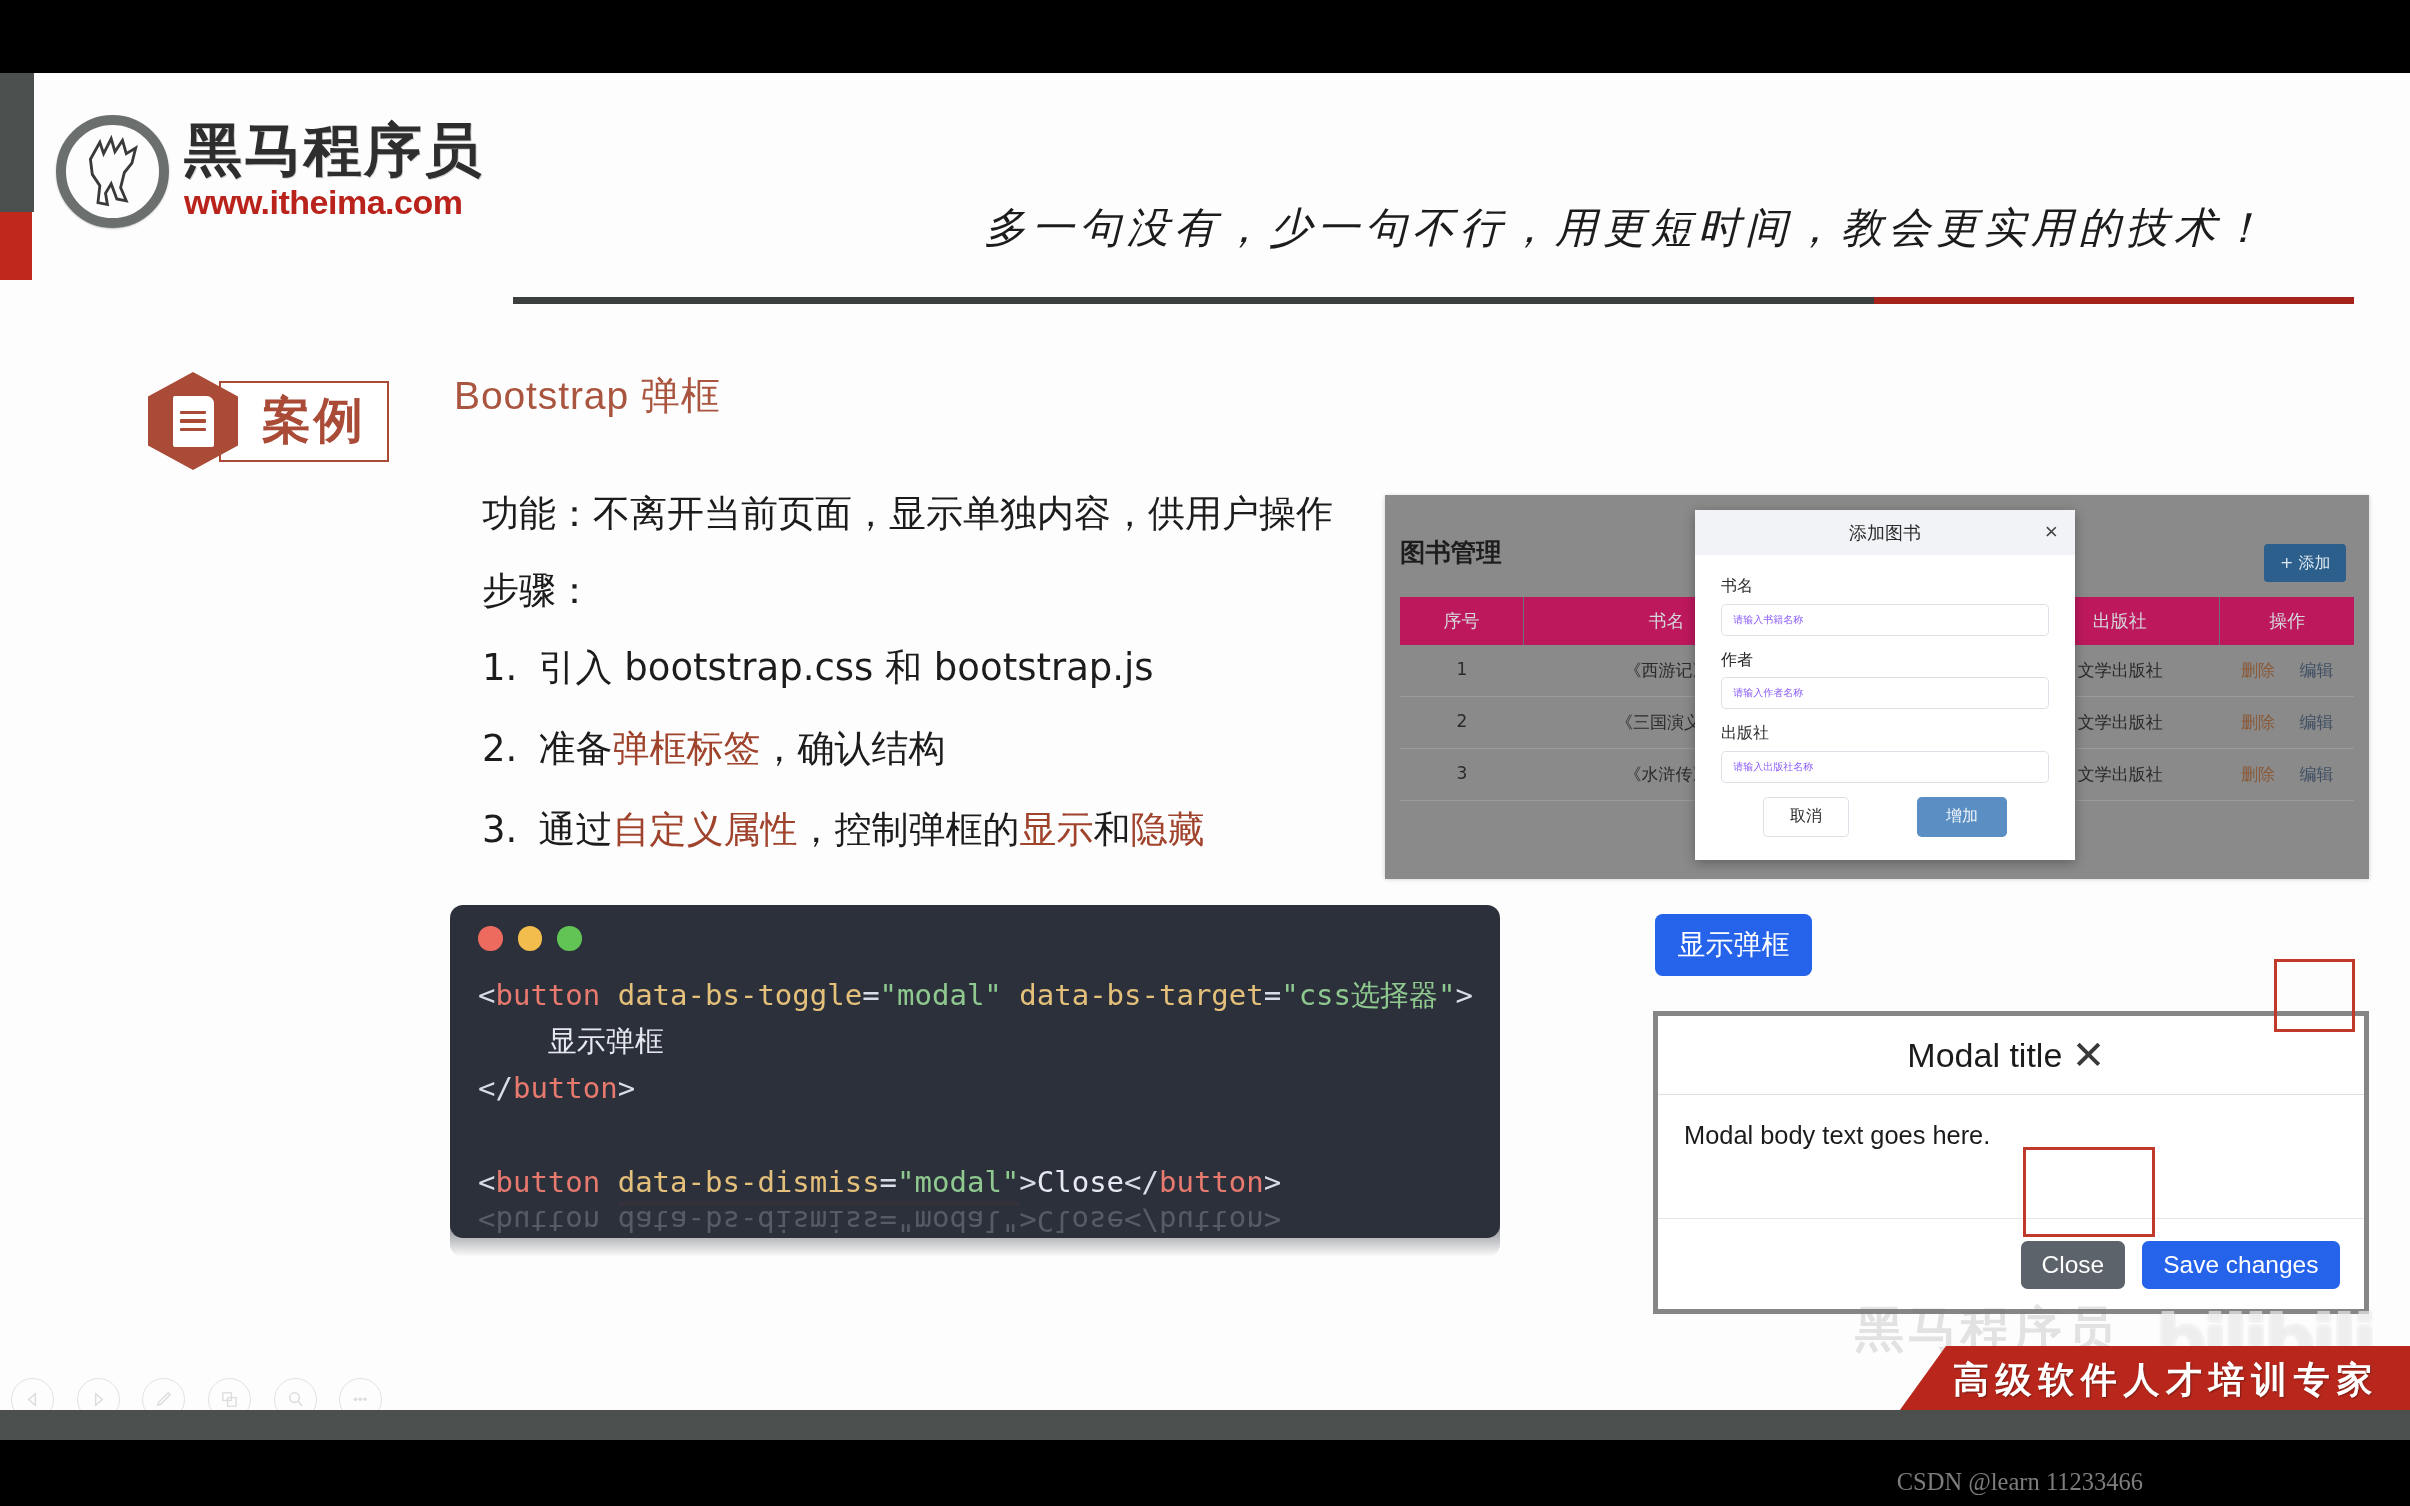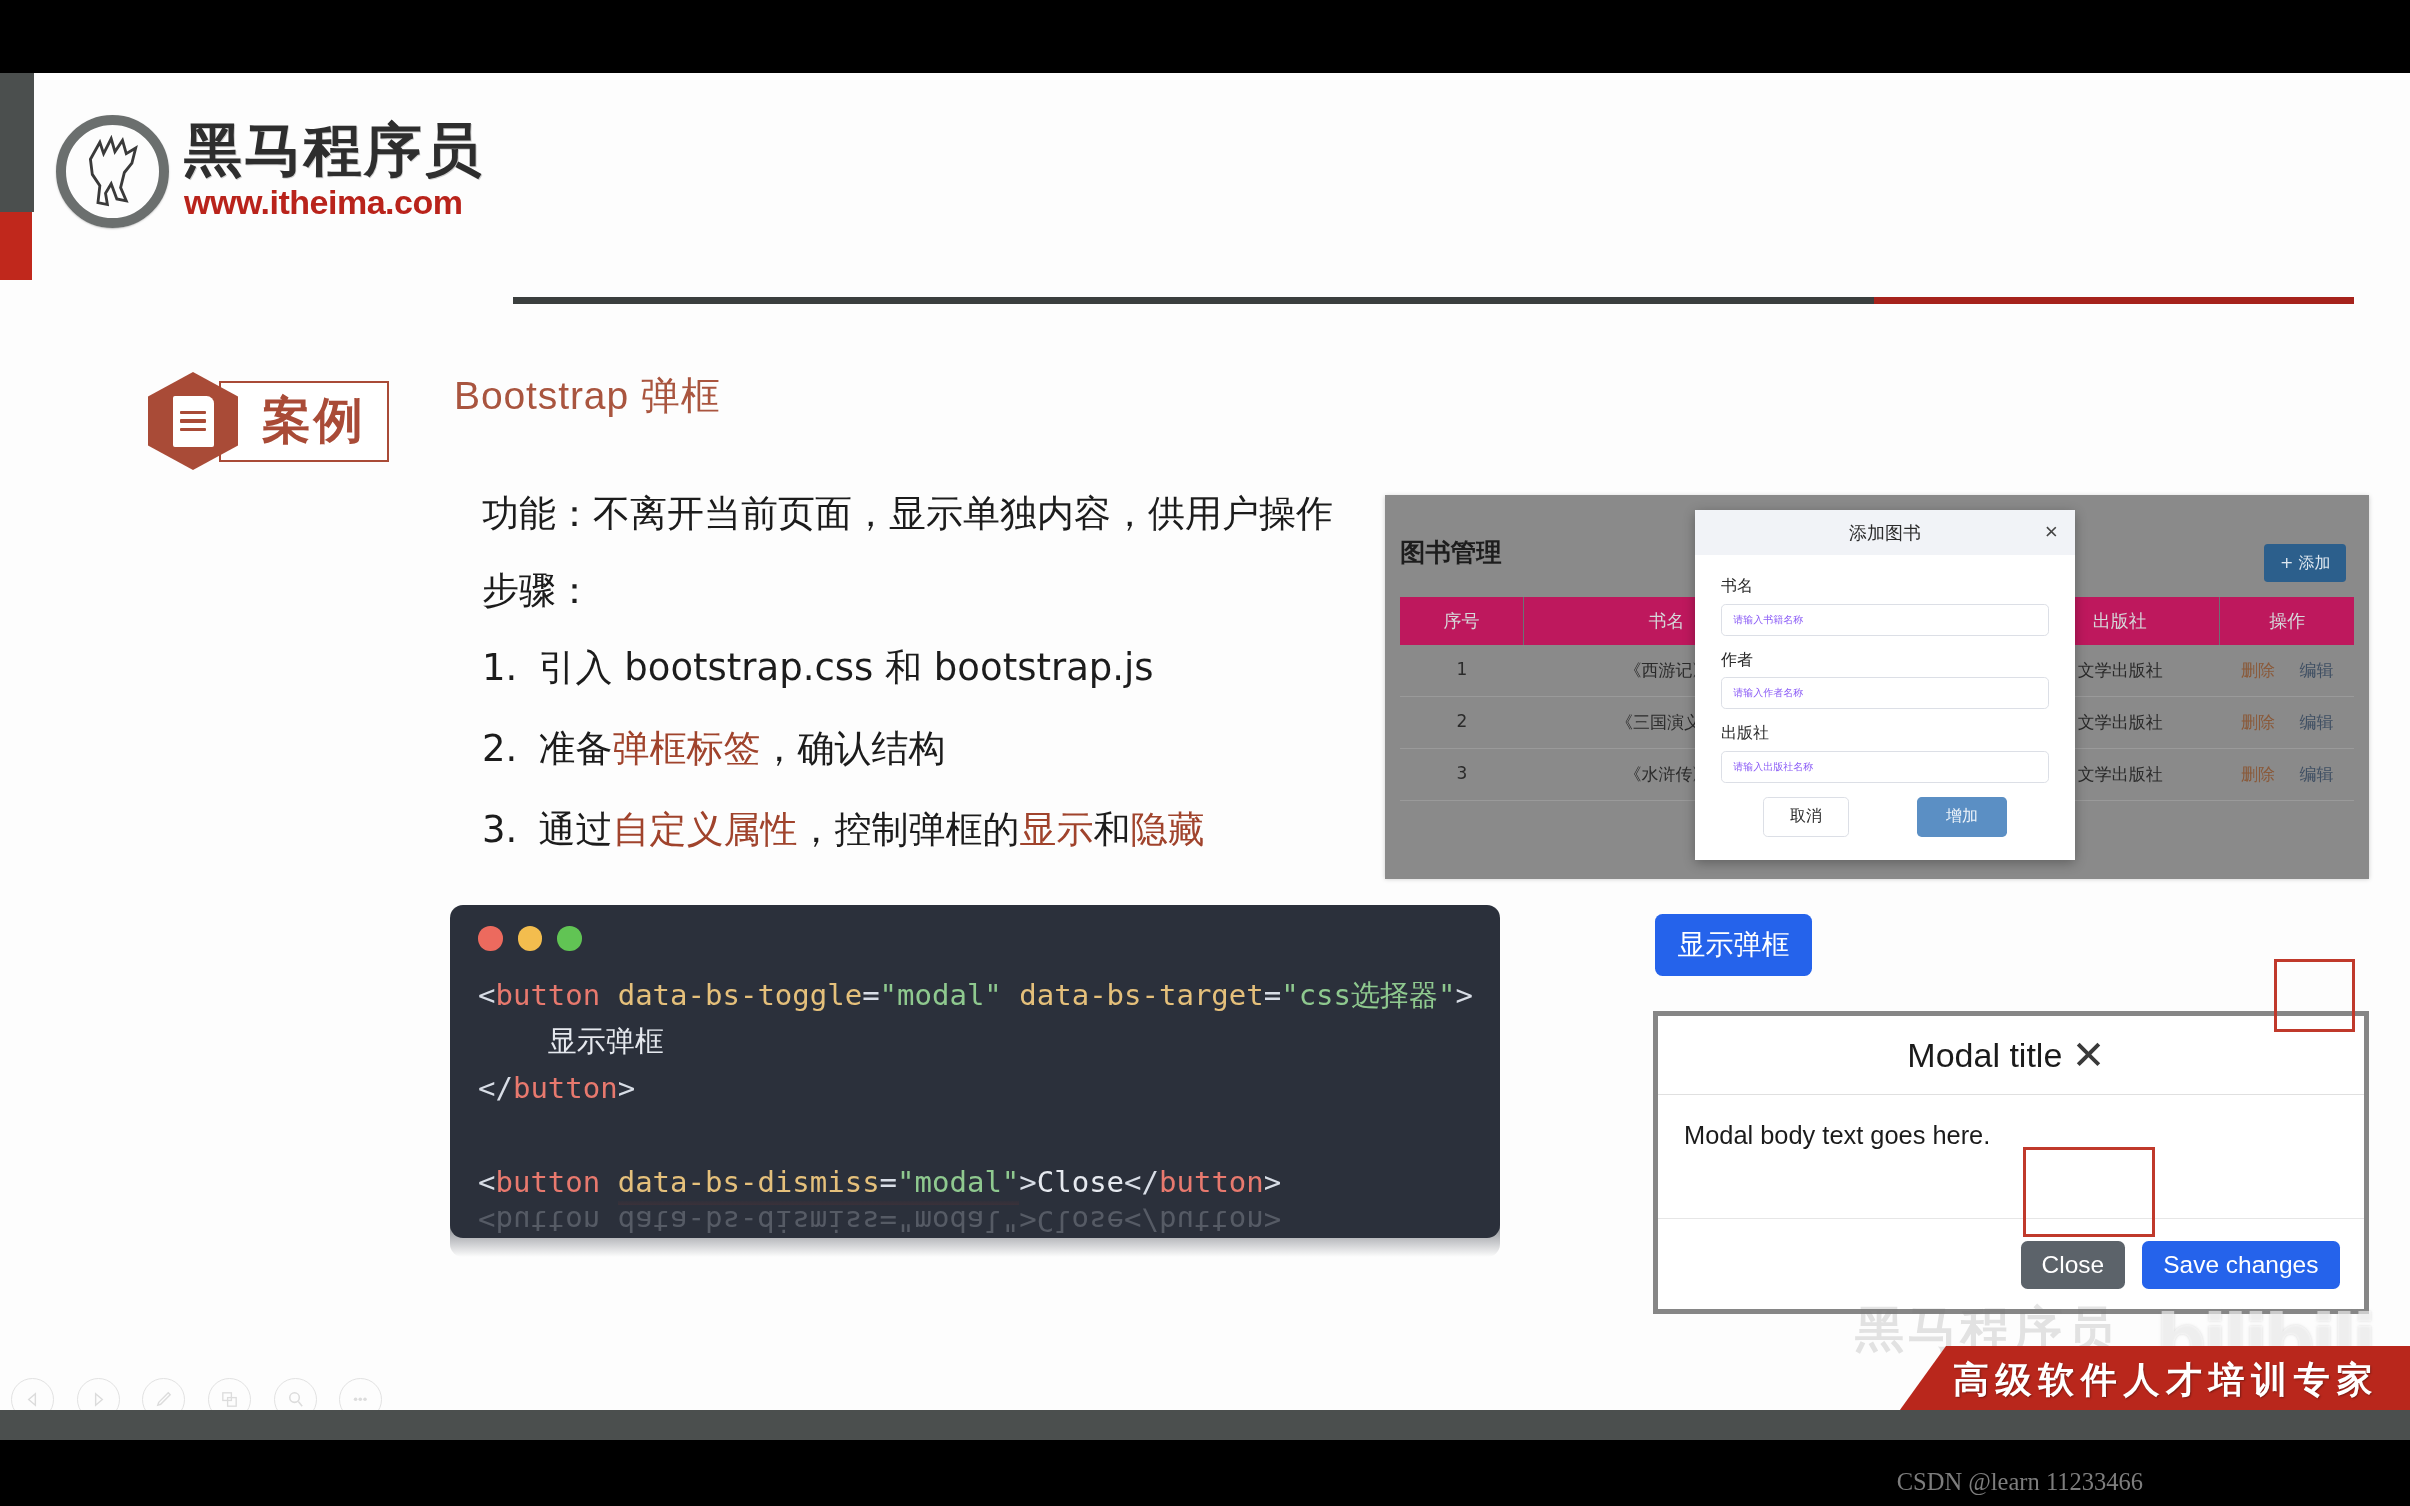--- a/index.html
+++ b/index.html
@@ -175,20 +175,21 @@
           <path d="M12 30 L22 12 L26 24 L34 8 L38 22 L46 10 L50 24 L60 18 L56 34 L48 44 L44 60 L50 74
                    L40 72 L34 56 L28 66 L30 78 L20 76 L22 58 L14 46 Z" fill="none" stroke="#3a3a3a" stroke-width="3"></path>
         </svg>
       </div>
       <div class="logo-text">
         <div class="logo-cn">黑马程序员</div>
         <div class="logo-url">www.itheima.com</div>
       </div>
     </div>
 
+    <div class="tagline">多一句没有，少一句不行，用更短时间，教会更实用的技术！</div>
     <div class="rule"></div>
     <div class="rule-red"></div>
 
     <div class="badge">
       <div class="hexagon">
         <div class="doc-icon">
             <i></i>
             <i></i>
             <i></i>
           </div>

